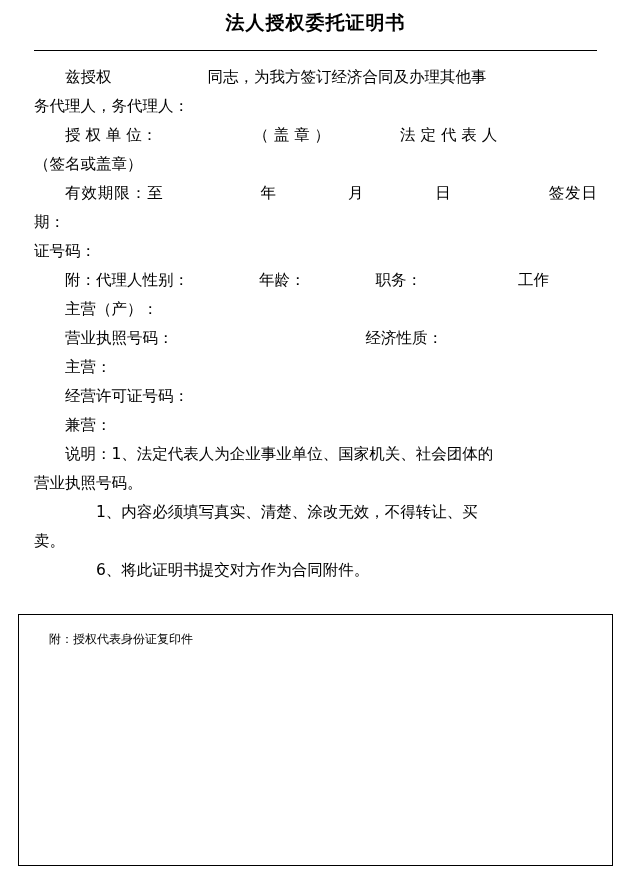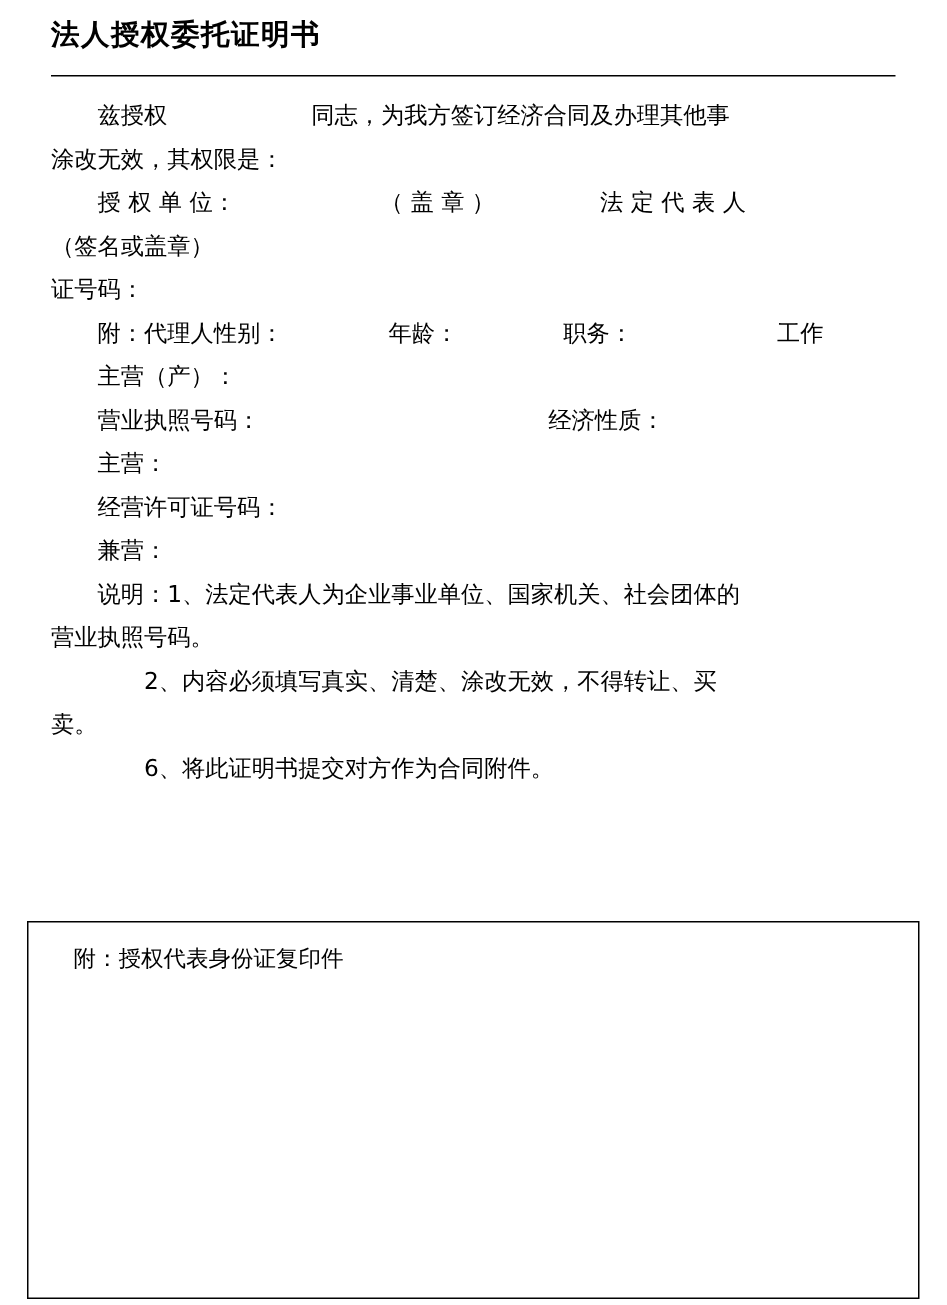--- a/index.html
+++ b/index.html
@@ -16,21 +16,21 @@
     overflow: hidden;
   }
   .page {
     position: relative;
     width: 631px;
     height: 870px;
     box-sizing: border-box;
     padding: 0 34px;
   }
   .doc-title {
-    text-align: left;
+    text-align: center;
     font-size: 19px;
     font-weight: bold;
     letter-spacing: 1px;
     margin-top: 10px;
     margin-bottom: 14px;
     font-family: "DejaVu Sans", "Liberation Sans", sans-serif;
   }
   .rule {
     border: 0;
     border-top: 1px solid #000;
@@ -56,68 +56,69 @@
   .note-box {
     position: absolute;
     left: 18px;
     top: 604px;
     width: 595px;
     height: 252px;
     border: 1px solid #000;
     box-sizing: border-box;
   }
   .note-box-text {
-    font-size: 15px;
+    font-size: 12px;
     line-height: 28px;
     padding: 10px 0 0 30px;
     font-family: "DejaVu Sans", "Liberation Sans", sans-serif;
   }
   .spacer-wide { display:inline-block; width: 96px; }
   .spacer-mid  { display:inline-block; width: 70px; }
 </style>
 </head>
 <body>
 
 <div class="page">
 
   <div class="doc-title">法人授权委托证明书</div>
 
   <hr class="rule">
 
   <div class="body-text">
 
     <span class="line indent"><span>兹授权</span><span class="spacer-wide"></span><span>同志，为我方签订经济合同及办理其他事</span></span>
 
-    <span class="line"><span>涂改无效，其权限是：</span></span>
+    <span class="line"><span>务代理人，务代理人：</span></span>
 
     <span class="line indent"><span>授 权 单 位：</span><span class="spacer-wide"></span><span>（ 盖 章 ）</span><span class="spacer-mid"></span><span>法 定 代 表 人</span></span>
 
     <span class="line"><span>（签名或盖章）</span></span>
 
+    <span class="line indent"><span>有效期限：至</span><span class="spacer-wide"></span><span>年</span><span class="spacer-mid"></span><span>月</span><span class="spacer-mid"></span><span>日</span><span class="spacer-wide"></span><span>签发日期：</span></span>
 
     <span class="line"><span>证号码：</span></span>
 
     <span class="line indent"><span>附：代理人性别：</span><span class="spacer-mid"></span><span>年龄：</span><span class="spacer-mid"></span><span>职务：</span><span class="spacer-wide"></span><span>工作</span></span>
 
     <span class="line indent">主营（产）：</span>
 
     <span class="line indent"><span>营业执照号码：</span><span class="spacer-wide"></span><span class="spacer-wide"></span><span>经济性质：</span></span>
 
 
     <span class="line indent">主营：</span>
 
     <span class="line indent">经营许可证号码：</span>
 
     <span class="line indent">兼营：</span>
 
     <span class="line indent">说明：1、法定代表人为企业事业单位、国家机关、社会团体的</span>
 
     <span class="line">营业执照号码。</span>
 
-    <span class="line indent2">2、内容必须填写真实、清楚、涂改无效，不得转让、买</span>
+    <span class="line indent2">1、内容必须填写真实、清楚、涂改无效，不得转让、买</span>
 
     <span class="line">卖。</span>
 
     <span class="line indent2">6、将此证明书提交对方作为合同附件。</span>
 
   </div>
 
   <div class="note-box">
     <div class="note-box-text">附：授权代表身份证复印件</div>
   </div>

